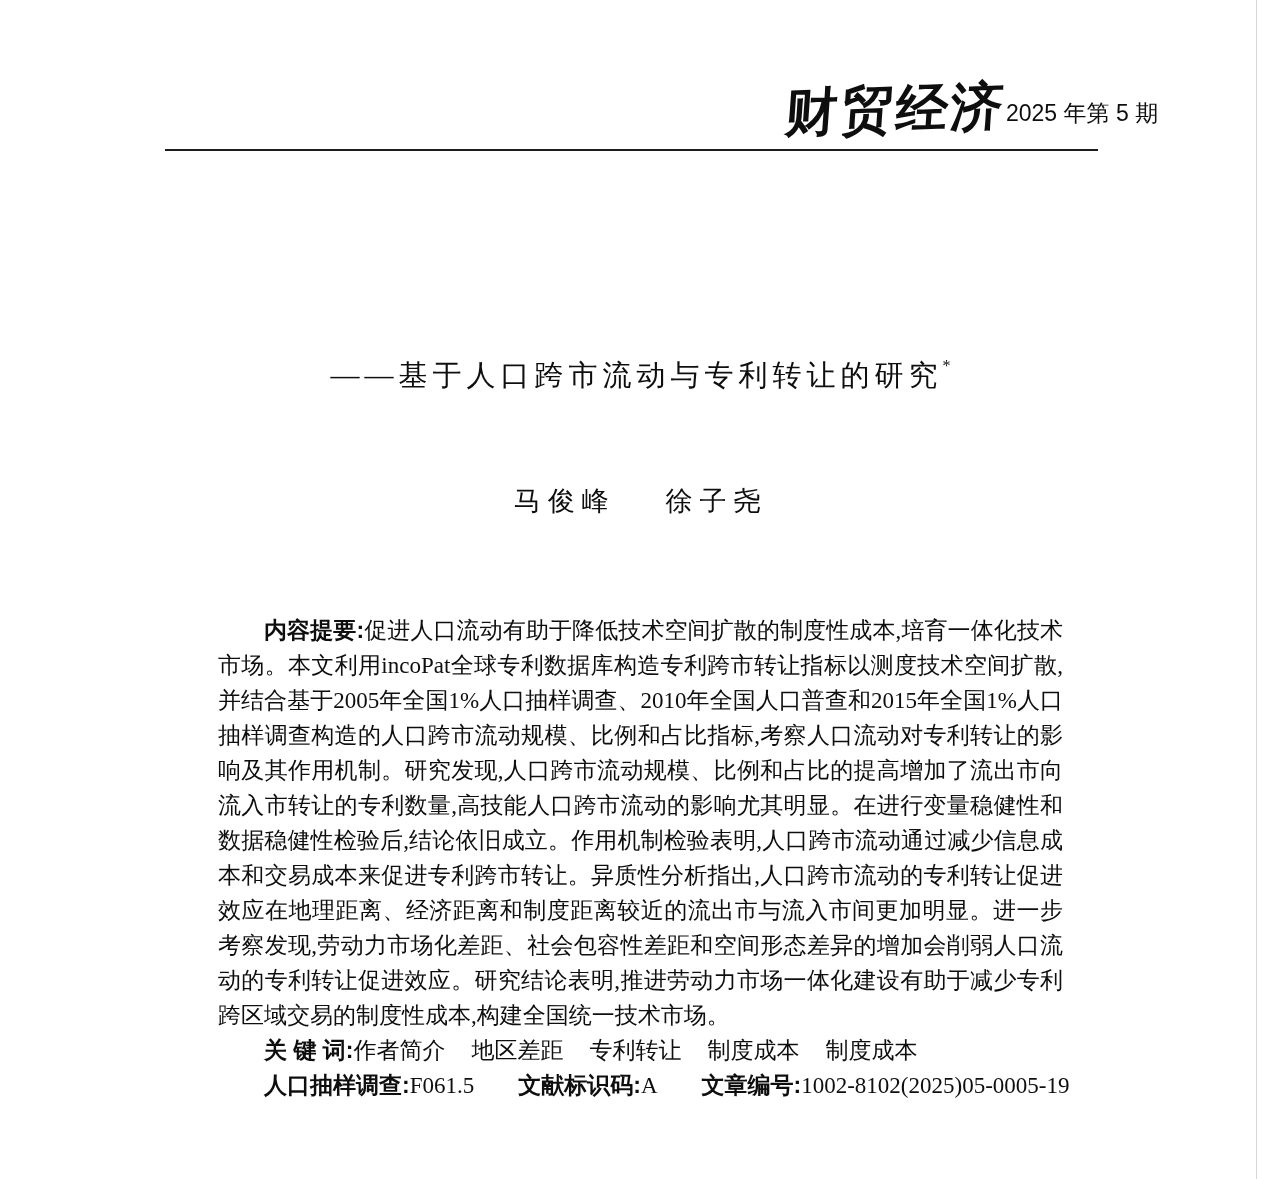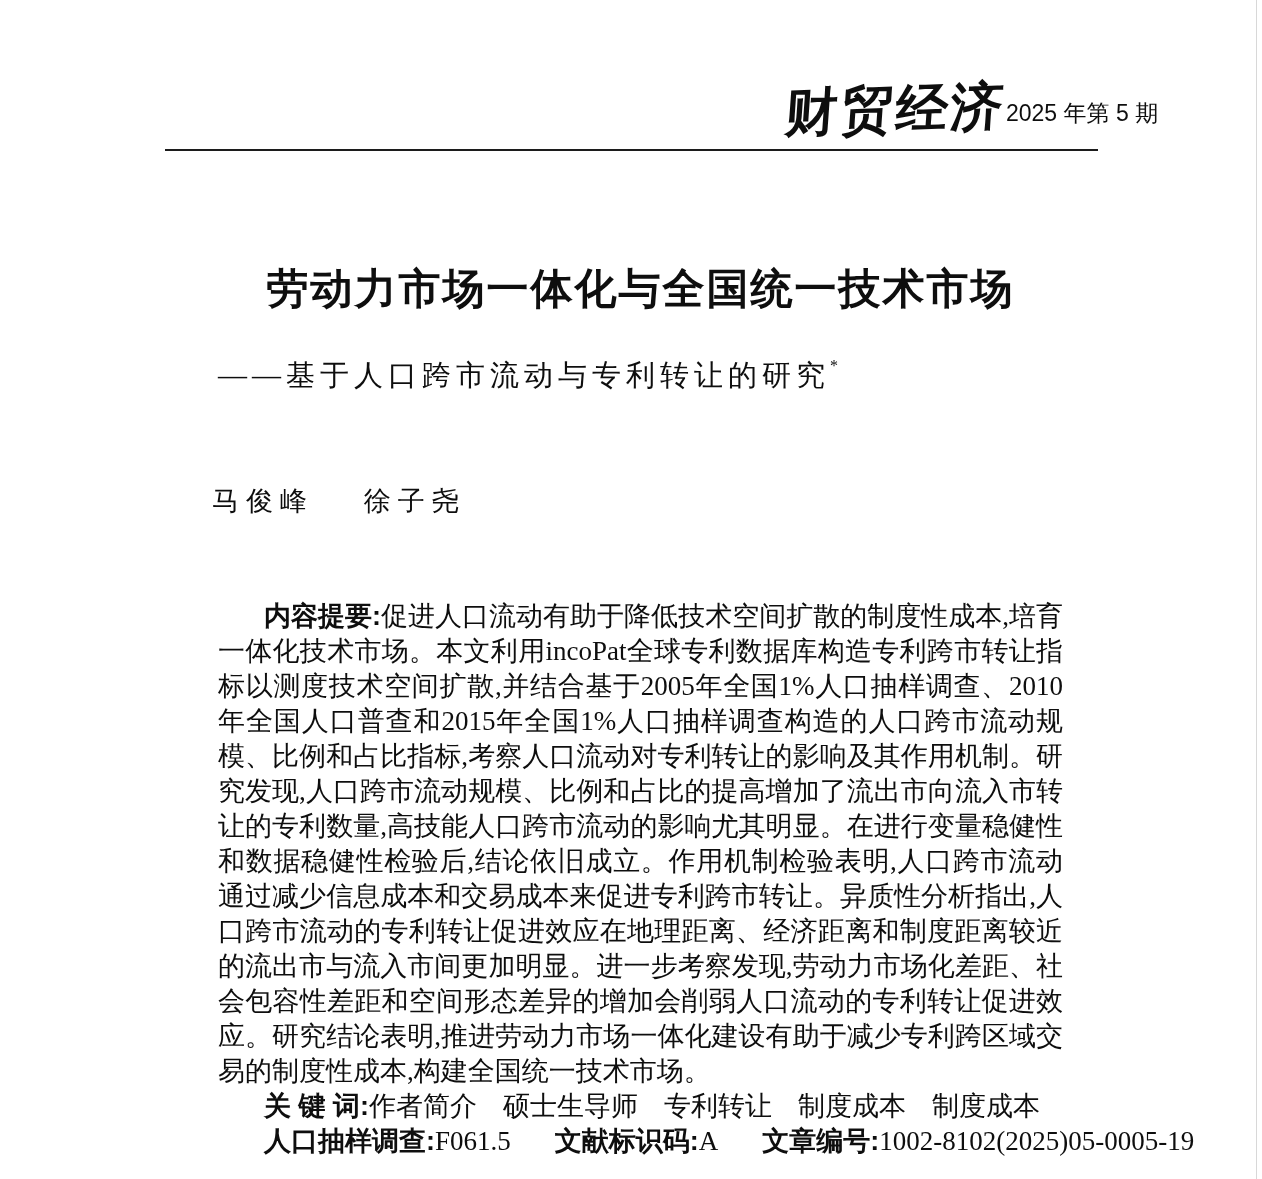--- a/index.html
+++ b/index.html
@@ -52,40 +52,42 @@
     margin: 0;
     text-align: center;
     font-family: "Liberation Sans", "DejaVu Sans", sans-serif;
     font-weight: bold;
     font-size: 42px;
     letter-spacing: 2px;
   }
   .article-subtitle {
     position: absolute;
     top: 356px; left: 218px; width: 845px;
+    text-align: center;
     font-size: 29px;
     letter-spacing: 5px;
   }
   .article-subtitle sup {
     font-size: 16px;
     letter-spacing: 0;
     vertical-align: 14px;
   }
   .authors-line {
     position: absolute;
-    top: 483px; left: 212px; width: 845px;
+    top: 483px; left: 218px; width: 845px;
+    text-align: center;
     font-size: 27px;
     letter-spacing: 7px;
   }
   .author-name + .author-name { margin-left: 36px; }
   
   .front-matter {
     position: absolute;
-    top: 599px; left: 218px; width: 845px;
-    font-size: 27px;
+    top: 613px; left: 218px; width: 845px;
+    font-size: 23px;
     line-height: 35px;
   }
   .front-matter p { margin: 0; }
   .label {
     font-family: "Liberation Sans", "DejaVu Sans", sans-serif;
     font-weight: bold;
   }
   .abstract-paragraph {
     text-align: justify;
     text-indent: 46px;
@@ -103,39 +105,38 @@
 <div id="page">
 
   <div class="page-edge-line"></div>
 
   <div class="journal-header">
     <span class="journal-logo">财贸经济</span>
     <span class="journal-issue">2025 年第 5 期</span>
   </div>
   <div class="header-rule"></div>
 
-  <h1 class="article-title">劳动力市场一体化与全国统一技术市场</h1>
 
   <div class="article-subtitle">
     <span>——基于人口跨市流动与专利转让的研究</span><sup>*</sup>
   </div>
 
   <div class="authors-line">
     <span class="author-name">马俊峰</span>
     <span class="author-name">徐子尧</span>
   </div>
 
   <div class="front-matter">
 
     <p class="abstract-paragraph">
       <span class="label">内容提要:</span><span>促进人口流动有助于降低技术空间扩散的制度性成本,培育一体化技术市场。本文利用incoPat全球专利数据库构造专利跨市转让指标以测度技术空间扩散,并结合基于2005年全国1%人口抽样调查、2010年全国人口普查和2015年全国1%人口抽样调查构造的人口跨市流动规模、比例和占比指标,考察人口流动对专利转让的影响及其作用机制。研究发现,人口跨市流动规模、比例和占比的提高增加了流出市向流入市转让的专利数量,高技能人口跨市流动的影响尤其明显。在进行变量稳健性和数据稳健性检验后,结论依旧成立。作用机制检验表明,人口跨市流动通过减少信息成本和交易成本来促进专利跨市转让。异质性分析指出,人口跨市流动的专利转让促进效应在地理距离、经济距离和制度距离较近的流出市与流入市间更加明显。进一步考察发现,劳动力市场化差距、社会包容性差距和空间形态差异的增加会削弱人口流动的专利转让促进效应。研究结论表明,推进劳动力市场一体化建设有助于减少专利跨区域交易的制度性成本,构建全国统一技术市场。</span>
     </p>
 
     <p class="keywords-line">
-      <span class="label">关 键 词:</span><span class="kw-item">作者简介</span><span class="kw-item">硕士生导师</span><span class="kw-item">专利转让</span><span class="kw-item">制度成本</span><span class="kw-item">制度成本</span>
+      <span class="label">关 键 词:</span><span class="kw-item">作者简介</span><span class="kw-item">地区差距</span><span class="kw-item">专利转让</span><span class="kw-item">制度成本</span><span class="kw-item">制度成本</span>
     </p>
 
 
 
     <p class="classification-line">
       <span class="cls-seg"><span class="label">人口抽样调查:</span><span>F061.5</span></span><span class="cls-seg"><span class="label">文献标识码:</span><span>A</span></span><span class="cls-seg"><span class="label">文章编号:</span><span>1002-8102(2025)05-0005-19</span></span>
     </p>
 
   </div>
 

